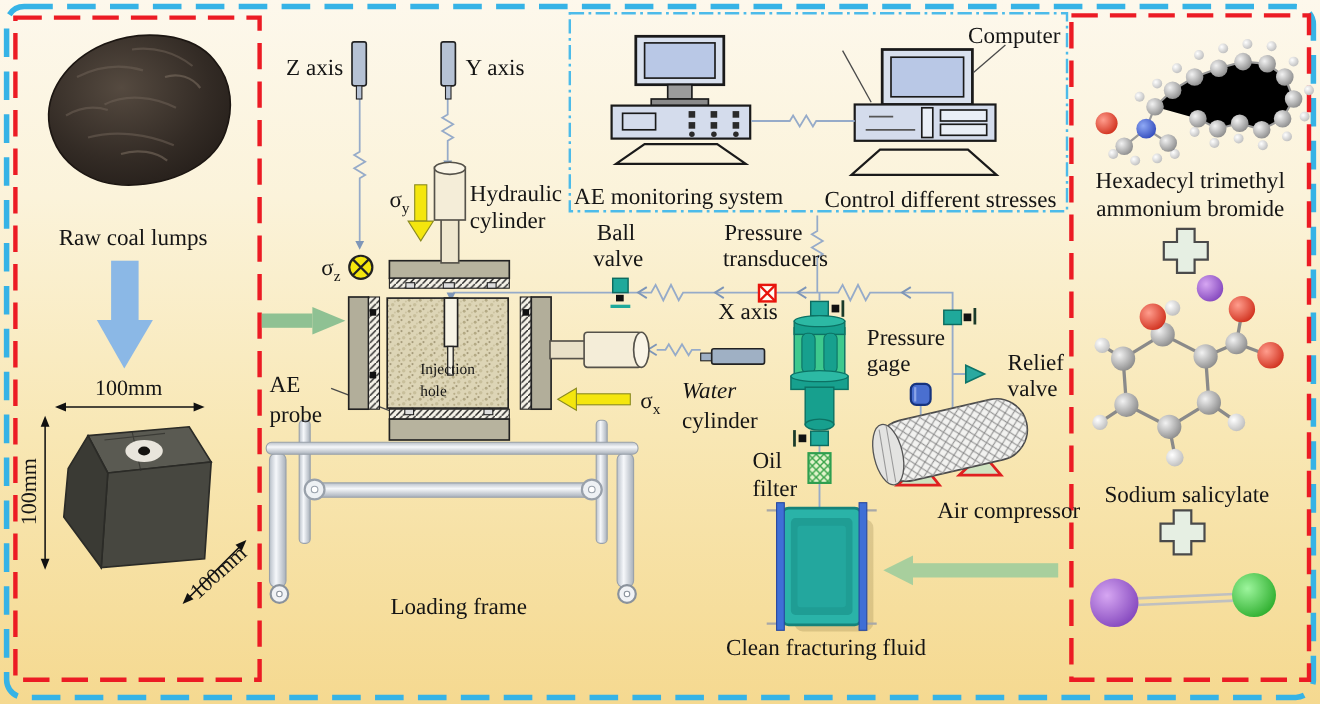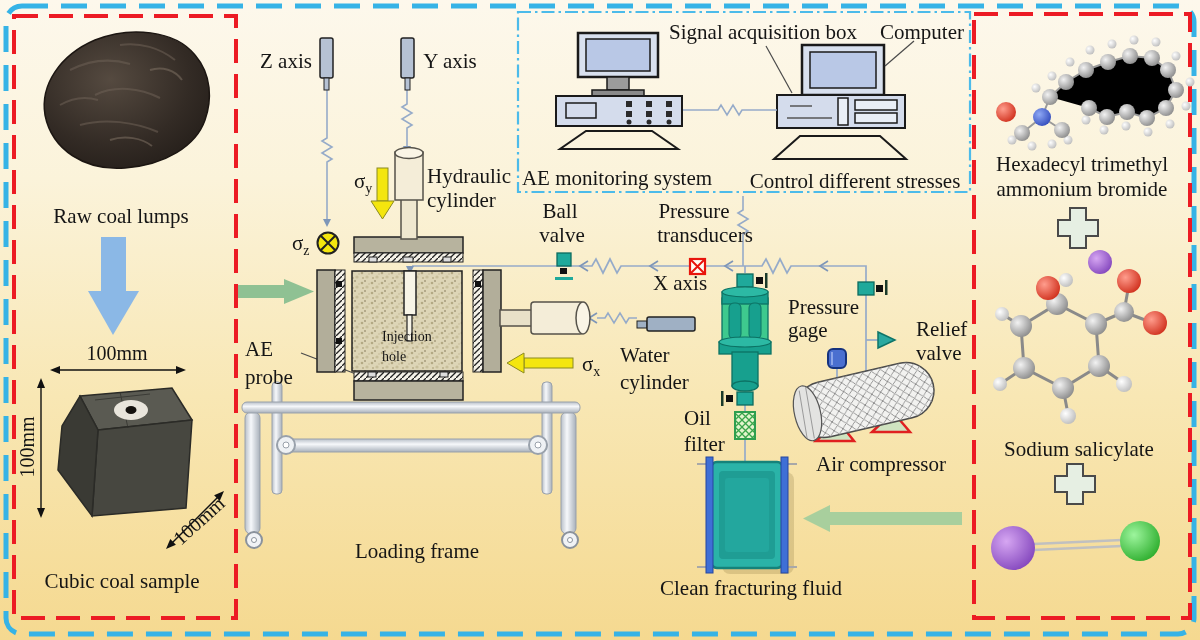--- a/index.html
+++ b/index.html
@@ -409,26 +409,24 @@
   </g>
   <path d="M1067 464 h16 v12 h12 v16 h-12 v12 h-16 v-12 h-12 v-16 h12 Z" fill="#e6efe3" stroke="#4a4a4a" stroke-width="2"></path>
   <g>
     <path d="M1033 544 L1122 540 M1033 550 L1122 546" stroke="#c0c0c0" stroke-width="2.5"></path>
     <circle cx="1013" cy="548" r="22" fill="url(#ballPurple)"></circle>
     <circle cx="1140" cy="541" r="20" fill="url(#ballGreen)"></circle>
   </g>
 </svg>
 
 <div class="t c" style="left:121px;top:205px;">Raw coal lumps</div>
-<div class="t c" style="left:122px;top:570px;">Cubic coal sample</div>
 <div class="t c" style="left:117px;top:343px;font-size:20px;">100mm</div>
 <div class="t rot90" style="left:27px;top:447px;font-size:20px;">100mm</div>
 <div class="t rot42" style="left:199px;top:521px;font-size:20px;">100mm</div>
 
-<div class="t c" style="left:763px;top:21px;">Signal acquisition box</div>
 <div class="t c" style="left:922px;top:21px;">Computer</div>
 <div class="t c" style="left:617px;top:167px;">AE monitoring system</div>
 <div class="t c" style="left:855px;top:170px;">Control different stresses</div>
 
 <div class="t c" style="left:286px;top:50px;">Z axis</div>
 <div class="t c" style="left:450px;top:50px;">Y axis</div>
 <div class="t c" style="left:680px;top:272px;">X axis</div>
 <div class="t" style="left:427px;top:165px;">Hydraulic</div>
 <div class="t" style="left:427px;top:189px;">cylinder</div>
 <div class="t" style="left:354px;top:170px;"><span>σ</span><sub>y</sub></div>
@@ -437,28 +435,28 @@
 <div class="t s18" style="left:382px;top:330px;">Injection</div>
 <div class="t s18" style="left:382px;top:350px;">hole</div>
 <div class="t" style="left:245px;top:338px;">AE</div>
 <div class="t" style="left:245px;top:366px;">probe</div>
 <div class="t c" style="left:417px;top:492px;margin-top:48px;">Loading frame</div>
 
 <div class="t c" style="left:560px;top:200px;">Ball</div>
 <div class="t c" style="left:562px;top:224px;">valve</div>
 <div class="t c" style="left:694px;top:200px;">Pressure</div>
 <div class="t c" style="left:705px;top:224px;">transducers</div>
-<div class="t" style="left:620px;top:344px;">Water</div>
+<div class="t" style="left:620px;top:344px;font-style:italic;">Water</div>
 <div class="t" style="left:620px;top:371px;">cylinder</div>
 <div class="t" style="left:788px;top:296px;">Pressure</div>
 <div class="t" style="left:788px;top:319px;">gage</div>
 <div class="t" style="left:916px;top:318px;">Relief</div>
 <div class="t" style="left:916px;top:342px;">valve</div>
 <div class="t" style="left:684px;top:407px;">Oil</div>
 <div class="t" style="left:684px;top:433px;">filter</div>
-<div class="t c" style="left:881px;top:453px;">Air compressor</div>
+<div class="t c" style="left:917px;top:453px;">Air compressor</div>
 <div class="t c" style="left:751px;top:577px;">Clean fracturing fluid</div>
 
 <div class="t c" style="left:1082px;top:153px;">Hexadecyl trimethyl</div>
 <div class="t c" style="left:1082px;top:178px;">ammonium bromide</div>
 <div class="t c" style="left:1079px;top:438px;">Sodium salicylate</div>
 
 </div>
 
 </body></html>

